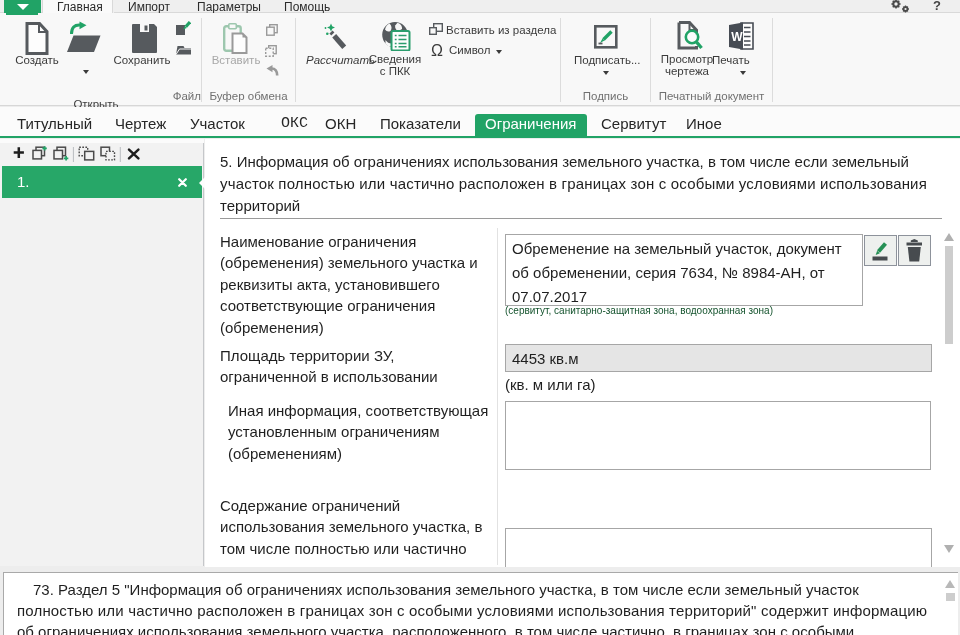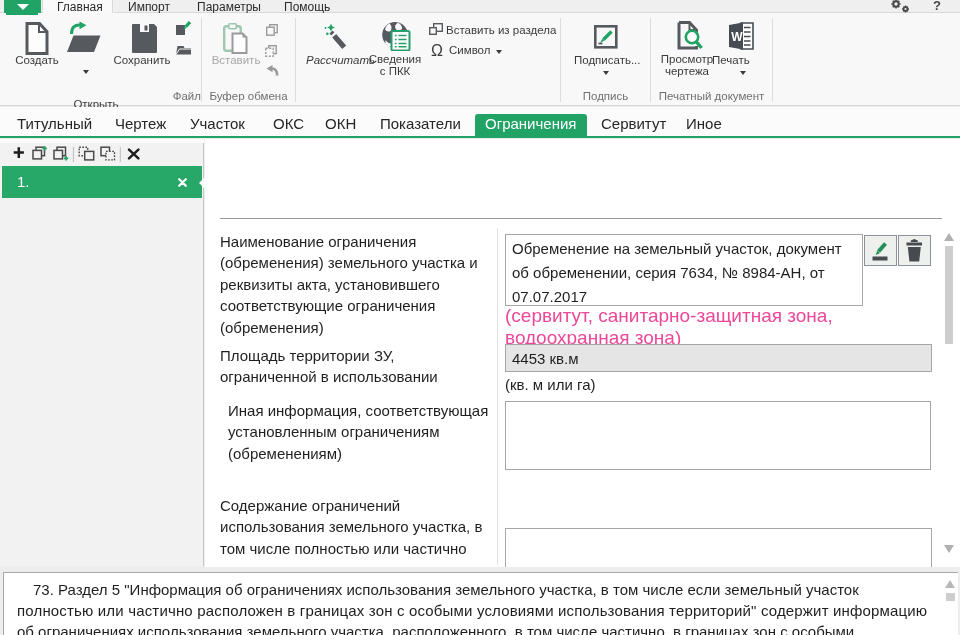--- a/index.html
+++ b/index.html
@@ -150,21 +150,21 @@
   <div class="abs" style="left:740px;top:58px;width:0;height:0;border-left:3.5px solid transparent;border-right:3.5px solid transparent;border-top:4px solid #3b3b3b;"></div>
 </div>
 
 <div class="abs" style="left:0;top:107px;width:960px;height:31px;background:#fbfbfb;">
   <div class="abs" style="left:0;bottom:0;width:960px;height:2px;background:#21a366;"></div>
   <div class="abs" style="left:475px;top:7px;width:112px;height:24px;background:#21a366;border-radius:3px 3px 0 0;"></div>
   <div class="abs" style="left:0;top:8px;width:960px;font-size:15px;color:#262626;">
     <span class="abs" style="left:17px;">Титульный</span>
     <span class="abs" style="left:115px;">Чертеж</span>
     <span class="abs" style="left:190px;">Участок</span>
-    <span class="abs" style="left:273px;">ОКС</span>
+    <span class="abs" style="left:281px;font-family:Liberation Mono, monospace;">ОКС</span>
     <span class="abs" style="left:325px;">ОКН</span>
     <span class="abs" style="left:380px;">Показатели</span>
     <span class="abs" style="left:485px;color:#fff;">Ограничения</span>
     <span class="abs" style="left:601px;">Сервитут</span>
     <span class="abs" style="left:686px;">Иное</span>
   </div>
 </div>
 
 <div class="abs" id="leftpanel" style="left:0;top:139px;width:204px;height:427px;background:#f2f2f2;border-right:1px solid #c5c7ca;">
   <div class="abs" style="left:0;top:0;width:204px;height:4px;background:#fbfbfb;"></div>
@@ -187,36 +187,37 @@
 </div>
 
 <div class="abs" style="left:2px;top:166px;width:200px;height:32px;background:#27a768;"></div>
 <div class="abs" style="left:198.5px;top:176.5px;width:0;height:0;border-top:6.75px solid transparent;border-bottom:6.75px solid transparent;border-right:6.5px solid #fdfdfd;"></div>
 <div class="abs" style="left:17px;top:173px;font-size:15px;color:#fff;">1.</div>
 <svg class="abs" style="left:177.5px;top:177.5px" width="9" height="9" viewBox="0 0 9 9">
     <path d="M1.2 1.2 L7.8 7.8 M7.8 1.2 L1.2 7.8" stroke="#fff" stroke-width="2.2" stroke-linecap="round"></path>
   </svg>
 
 <div class="abs" id="content" style="left:205px;top:139px;width:755px;height:427.5px;background:#fff;overflow:hidden;">
+  <div class="abs" style="left:15px;top:12px;width:725px;font-size:15px;line-height:22px;color:#1f1f1f;">5. Информация об ограничениях использования земельного участка, в том числе если земельный<br><span style="letter-spacing:0.18px">участок полностью или частично расположен в границах зон с особыми условиями использования</span><br>территорий</div>
   <div class="abs" style="left:15px;top:79px;width:722px;height:1px;background:#9a9a9a;"></div>
   <div class="abs" style="left:292px;top:89px;width:1px;height:337px;background:#e2e2e2;"></div>
 
   <div class="abs" style="left:15px;top:92px;width:265px;font-size:15px;line-height:21.4px;color:#1f1f1f;">Наименование ограничения<br>(обременения) земельного участка и<br>реквизиты акта, установившего<br>соответствующие ограничения<br>(обременения)</div>
   <div class="abs" style="left:300px;top:95px;width:358px;height:72px;border:1px solid #a6a6a6;background:#fff;font-size:15px;line-height:24px;color:#1f1f1f;padding:2px 6px;">Обременение на земельный участок, документ<br>об обременении, серия 7634, № 8984-АН, от<br>07.07.2017</div>
   <div class="abs" style="left:659px;top:96px;width:32.5px;height:31px;background:#eef0ee;border:1px solid #8d929b;"><svg width="30" height="29" viewBox="0 0 30 29" id="ic-edit">&gt;
     <path d="M13.5 15.5 L20.5 7.5" stroke="#259055" stroke-width="4"></path>
     <polygon points="10.7,19 14.9,17.3 12.1,14.8" fill="#259055"></polygon>
     <rect x="7.5" y="20.5" width="15" height="4" fill="#474b4f"></rect>
   </svg></div>
   <div class="abs" style="left:693px;top:96px;width:32.5px;height:31px;background:#eef0ee;border:1px solid #8d929b;"><svg width="30" height="29" viewBox="0 0 30 29" id="ic-trash">&gt;
     <polygon points="11.8,4.5 15.3,3 18.8,4.5 18.8,6 11.8,6" fill="#474b4f"></polygon>
     <rect x="7.5" y="6.5" width="15.5" height="3" fill="#474b4f"></rect>
     <path d="M8.8 11 h13 l-1.6 14.5 h-9.8 z" fill="#474b4f"></path>
   </svg></div>
-  <div class="abs" style="left:300px;top:166px;font-size:19px;color:#ec4899;">(сервитут, санитарно-защитная зона, водоохранная зона)</div>
+  <div class="abs" style="left:300px;top:166px;font-size:10px;color:#14532d;">(сервитут, санитарно-защитная зона, водоохранная зона)</div>
 
   <div class="abs" style="left:15px;top:206px;width:265px;font-size:15px;line-height:21.4px;color:#1f1f1f;">Площадь территории ЗУ,<br>ограниченной в использовании</div>
   <div class="abs" style="left:300px;top:204.5px;width:427px;height:28px;border:1px solid #a6a6a6;background:#e5e5e5;font-size:15px;color:#1f1f1f;padding:5.5px 6px 0 6px;">4453 кв.м</div>
   <div class="abs" style="left:300px;top:237px;font-size:15px;color:#1f1f1f;">(кв. м или га)</div>
 
   <div class="abs" style="left:15px;top:261px;width:265px;font-size:15px;line-height:21.4px;color:#1f1f1f;margin-left:8px;">Иная информация, соответствующая<br>установленным ограничениям<br>(обременениям)</div>
   <div class="abs" style="left:300px;top:262px;width:426px;height:69px;border:1px solid #a6a6a6;background:#fff;"></div>
 
   <div class="abs" style="left:15px;top:356px;width:265px;font-size:15px;line-height:21.4px;color:#1f1f1f;">Содержание ограничений<br>использования земельного участка, в<br>том числе полностью или частично</div>
   <div class="abs" style="left:300px;top:389px;width:427px;height:60px;border:1px solid #a6a6a6;background:#fff;"></div>

